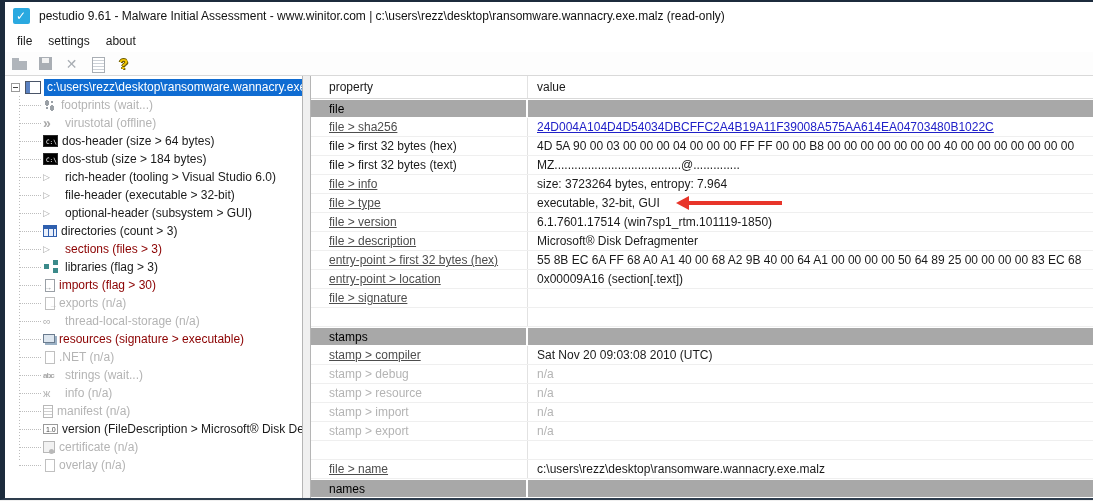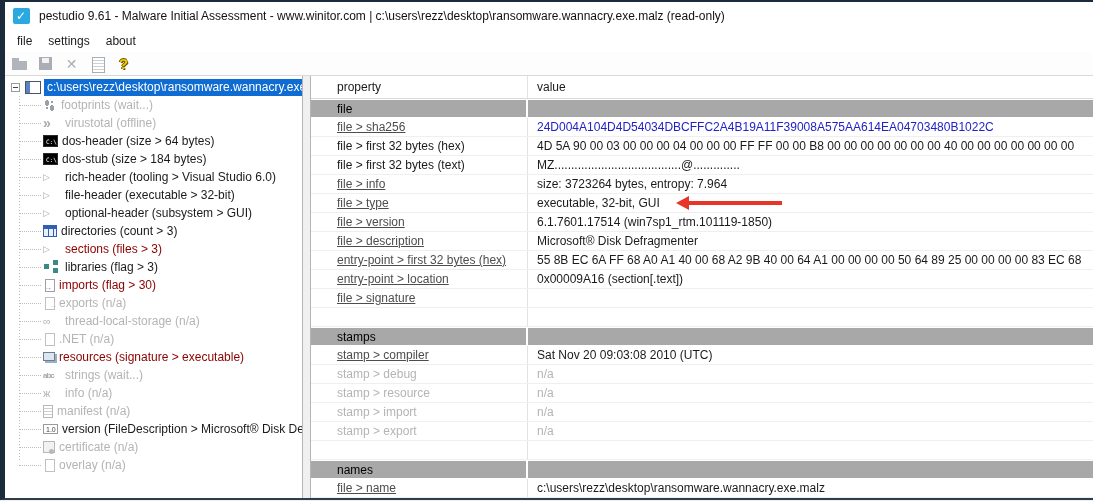--- a/index.html
+++ b/index.html
@@ -91,29 +91,29 @@
                    background:repeating-linear-gradient(180deg,#fff 0 2px,#cfcfcf 2px 3px); }
   .version-icon { width:15px; height:10px; border:1px solid #9a9a9a; background:#fff; }
   .version-icon::before { content:"1.0"; font-size:7px; line-height:8px; color:#444; position:absolute; left:2px; top:1px; }
   .certificate-icon { width:12px; height:12px; border:1px solid #b8b8b8; background:#f2f2f2; }
   .certificate-icon::after { content:""; position:absolute; right:0; bottom:-2px; width:5px; height:5px;
                              border-radius:50%; background:#b8b8b8; }
 
   
   .thead { height:23px; display:flex; border-bottom:1px solid #d9d9d9; align-items:center; }
   .thead .tprop, .thead .tval { color:#1a1a1a; }
-  .tprop { width:217px; flex:none; padding-left:26px; border-right:1px solid #e2e2e2; height:100%;
+  .tprop { width:217px; flex:none; padding-left:18px; border-right:1px solid #e2e2e2; height:100%;
            display:flex; align-items:center; overflow:hidden; white-space:nowrap; }
   .tval { flex:1; padding-left:9px; height:100%; display:flex; align-items:center; overflow:hidden;
           white-space:nowrap; position:relative; min-width:0; }
   .trow { height:19px; display:flex; border-bottom:1px solid #efefef; align-items:stretch; }
   .trow.section { background:#a8a8a8; border-bottom:1px solid #fff; border-top:1px solid #fff; }
   .trow.section .tprop { border-right:2px solid #fff; color:#000; }
   .plink { color:#4d4d4d; text-decoration:underline; cursor:pointer; }
-  .vlink { color:#2121c8; cursor:pointer; }
+  .vlink { color:#2121c8; text-decoration:underline; cursor:pointer; }
   .dis { color:#b4b4b4;text-align:right; }
   .red-arrow { display:inline-block; position:relative; width:100px; height:4px; background:#e8352a;
                margin-left:22px; vertical-align:middle; flex:none; }
   .red-arrow::before { content:""; position:absolute; left:-13px; top:-5px; width:0; height:0;
                border:7px solid transparent; border-right:13px solid #e8352a; }
 </style>
 </head>
 <body>
 
 <div class="window">
@@ -202,29 +202,29 @@
           <div class="tree-row state-disabled">
             <span class="guide"></span>
             <span class="slot doc exports-icon"></span>
             <span class="t-label">exports (n/a)</span>
           </div>
           <div class="tree-row state-disabled">
             <span class="guide"></span>
             <span class="slot tls-icon"></span>
             <span class="t-label">thread-local-storage (n/a)</span>
           </div>
+          <div class="tree-row state-alert">
+            <span class="guide"></span>
+            <span class="slot resources-icon"></span>
+            <span class="t-label">resources (signature &gt; executable)</span>
+          </div>
           <div class="tree-row state-disabled">
             <span class="guide"></span>
             <span class="slot doc dotnet-icon"></span>
             <span class="t-label">.NET (n/a)</span>
-          </div>
-          <div class="tree-row state-alert">
-            <span class="guide"></span>
-            <span class="slot resources-icon"></span>
-            <span class="t-label">resources (signature &gt; executable)</span>
           </div>
           <div class="tree-row state-disabled">
             <span class="guide"></span>
             <span class="slot strings-icon"></span>
             <span class="t-label">strings (wait...)</span>
           </div>
           <div class="tree-row state-disabled">
             <span class="guide"></span>
             <span class="slot debug-icon"></span>
             <span class="t-label">info (n/a)</span>
@@ -391,30 +391,30 @@
               <span class=" dis">stamp &gt; export</span>
             </div>
             <div class="tval">
               <span class=" dis">n/a</span>
             </div>
           </div>
           <div class="trow empty">
             <div class="tprop"></div>
             <div class="tval"></div>
           </div>
+          <div class="trow">
+            <div class="tprop">
+              <span class="plink">file &gt; name</span>
+            </div>
+            <div class="tval">
+              <span class="">c:\users\rezz\desktop\ransomware.wannacry.exe.malz</span>
+            </div>
+          </div>
           <div class="trow section">
             <div class="tprop">
               <span>names</span>
             </div>
             <div class="tval"></div>
-          </div>
-          <div class="trow">
-            <div class="tprop">
-              <span class="plink">file &gt; name</span>
-            </div>
-            <div class="tval">
-              <span class="">c:\users\rezz\desktop\ransomware.wannacry.exe.malz</span>
-            </div>
           </div>
         </div>
     </div>
   </div>
 </div>
 
 </body></html>

